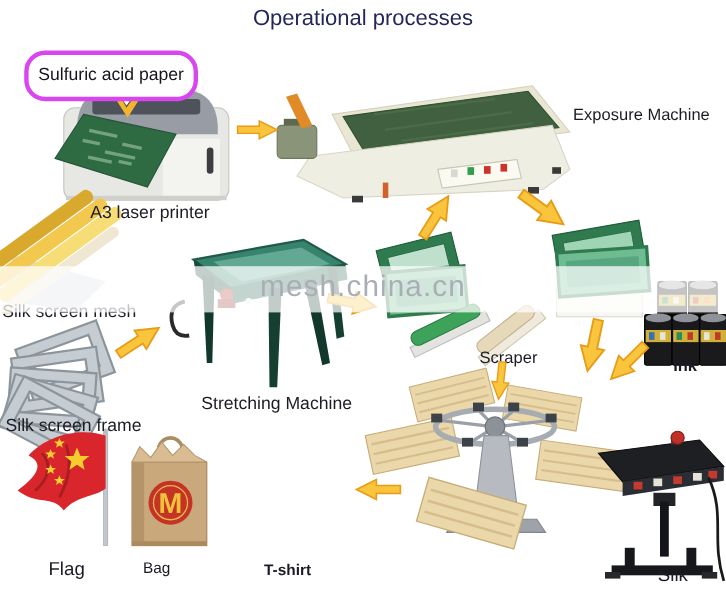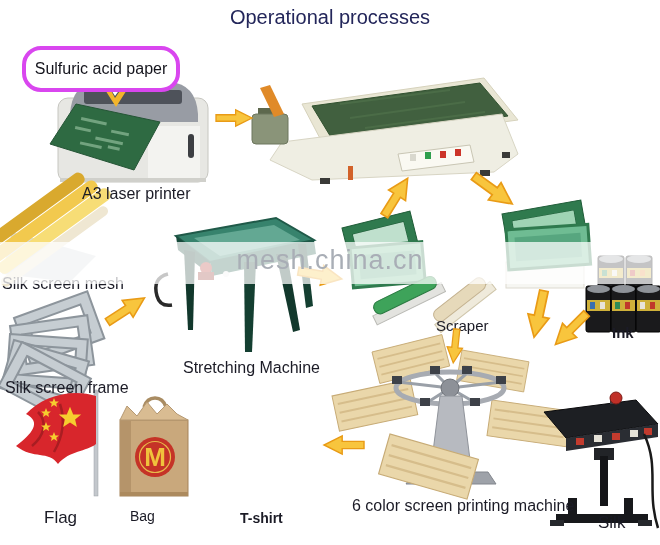--- a/index.html
+++ b/index.html
@@ -79,20 +79,21 @@
         <rect x="8" y="42" width="22" height="8" fill="#5d684d"></rect>
         <rect x="2" y="48" width="36" height="30" rx="4" fill="#8a9479" stroke="#6d775e"></rect>
         <polygon points="10,22 20,19 34,48 24,51" fill="#e08a28"></polygon>
       </g>
       <rect x="98" y="100" width="5" height="14" fill="#d2622a"></rect>
       <rect x="70" y="112" width="10" height="6" fill="#3a3a38"></rect>
       <rect x="230" y="104" width="10" height="6" fill="#3a3a38"></rect>
       <rect x="252" y="86" width="8" height="6" fill="#3a3a38"></rect>
     </svg>
   </div>
+  <div class="lbl" style="left:521px;top:96px;font-size:15px;">Exposure Machine</div>
 
   <div class="node" style="left:0px;top:170px;">
     <svg width="115" height="115" viewBox="0 0 115 115">
       <polygon points="12,62 96,86 70,112 2,104" fill="#cfd3d6" opacity="0.8"></polygon>
       <g transform="rotate(-36 50 55)">
         <rect x="-26" y="28" width="132" height="13" rx="6" fill="#d9a92e"></rect>
         <rect x="-22" y="42" width="134" height="13" rx="6" fill="#f2c94e"></rect>
         <rect x="-18" y="56" width="136" height="13" rx="6" fill="#f7dd76"></rect>
         <rect x="-24" y="70" width="130" height="10" rx="5" fill="#efe7d2"></rect>
         <polygon points="-26,30 -40,36 -26,42" fill="#8a6d1e"></polygon>
@@ -242,21 +243,20 @@
           <rect x="98" y="28" width="10" height="8"></rect>
             <rect x="130" y="28" width="10" height="8"></rect>
         </g>
       </g>
       <polygon points="108,58 130,58 138,122 100,122" fill="#b7bac0" stroke="#8f939a"></polygon>
       <polygon points="82,134 156,134 164,146 74,146" fill="#9ea2a9" stroke="#82868d"></polygon>
       <rect x="112" y="120" width="16" height="16" fill="#a6aab1"></rect>
       <use href="#pallet" transform="translate(58,96) rotate(16) scale(1.15)"></use>
     </svg>
   </div>
-  <div class="lbl" style="left:352px;top:497px;">6 color screen printing machine</div>
 
   <div class="node" style="left:538px;top:390px;">
     <svg width="124" height="144" viewBox="0 0 124 144">
       <polygon points="6,22 98,10 120,34 28,48" fill="#1d1f23" stroke="#0a0a0c"></polygon>
       <polygon points="28,48 120,34 120,47 28,61" fill="#2a2d33"></polygon>
       <g>
         <rect x="38" y="48" width="8" height="7" fill="#c23b2e"></rect>
           <rect x="56" y="45" width="8" height="7" fill="#e5e2d8"></rect>
         <rect x="74" y="43" width="8" height="7" fill="#c23b2e"></rect>
           <rect x="92" y="40" width="8" height="7" fill="#e5e2d8"></rect>

